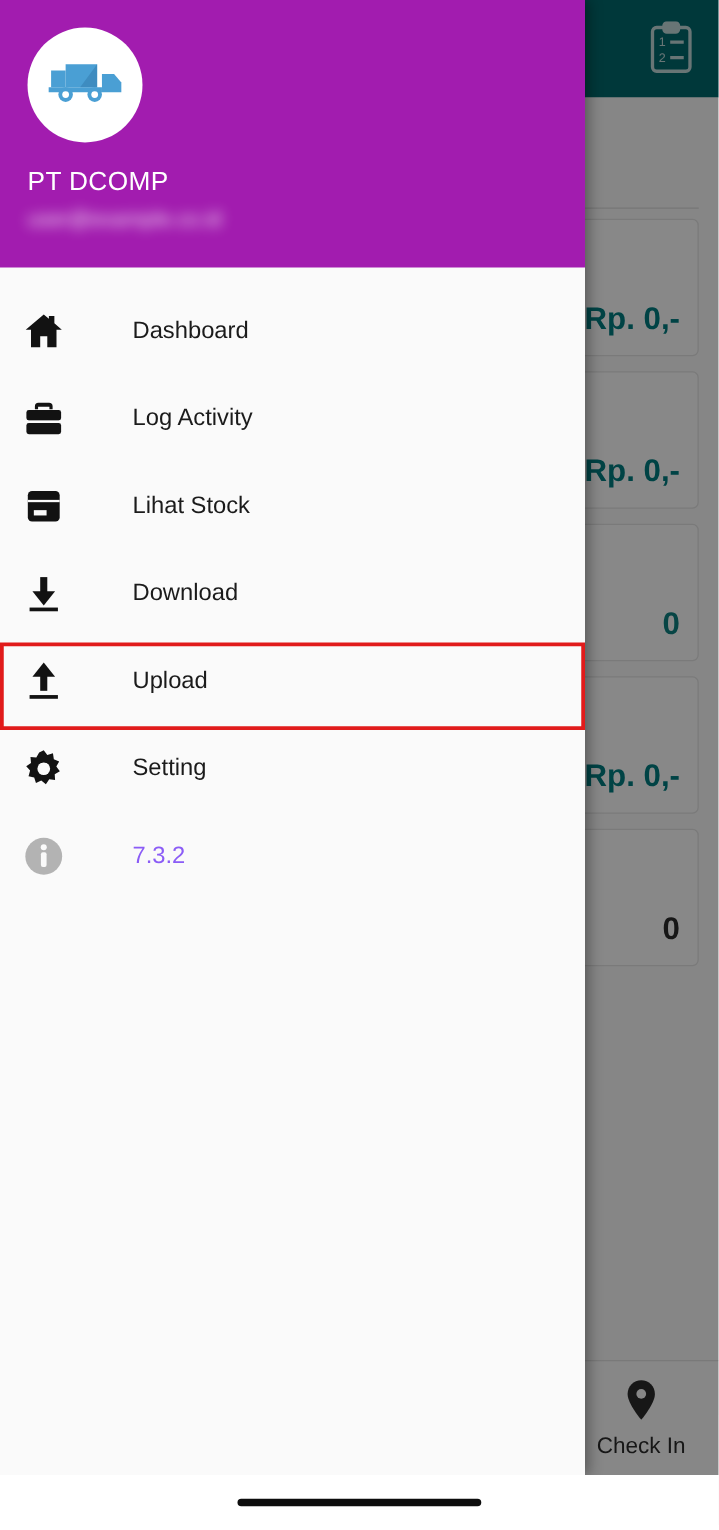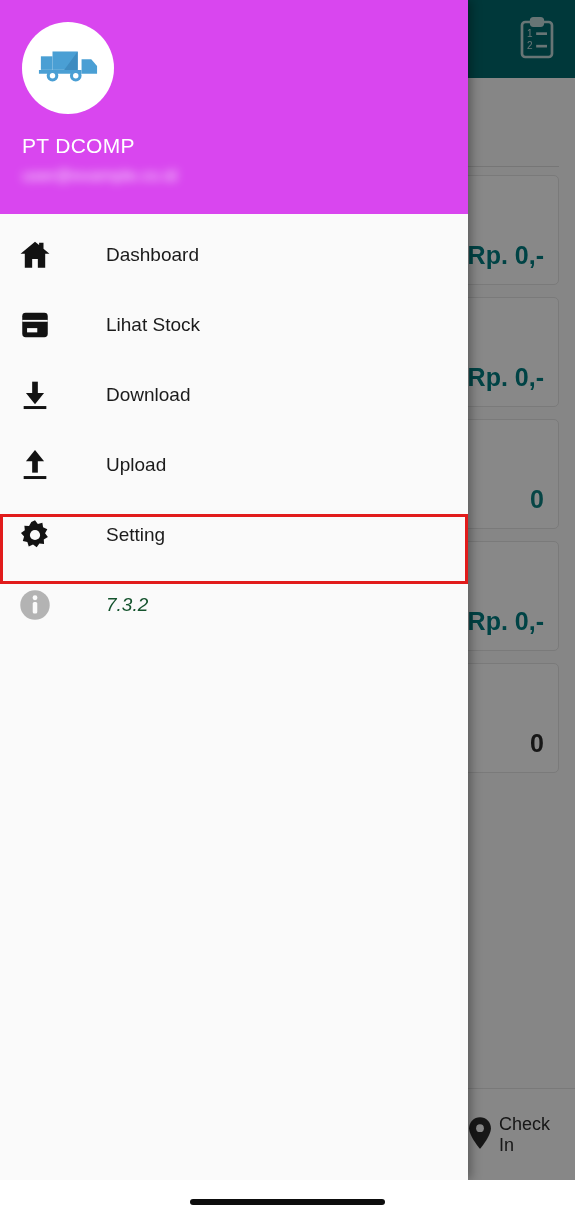--- a/index.html
+++ b/index.html
@@ -50,21 +50,21 @@
     text-align:right;
   }
   #bg-bottomnav {
     position:absolute; left:0; right:0; bottom:44px; height:92px;
     background:#f6f6f6;
     border-top:1px solid #dcdcdc;
     display:flex; align-items:center; justify-content:flex-end;
     padding-right:14px;
   }
   .navitem {
-    width:96px; display:flex; flex-direction:row;
+    width:96px; display:flex; flex-direction:column;
     align-items:center; gap:4px;
   }
   .navitem .nav-label { font-size:18px; color:#2b2b2b; }
 
   
   #scrim {
     position:absolute; top:0; left:0; right:0; bottom:44px;
     background:rgba(0,0,0,0.45);
     pointer-events:none;
   }
@@ -72,57 +72,57 @@
   
   #drawer {
     position:absolute; top:0; left:0;
     width:468px; bottom:44px;
     background:#fafafa;
     box-shadow:3px 0 10px rgba(0,0,0,0.35);
     display:flex; flex-direction:column;
   }
   #drawer-header {
     height:214px; flex:none;
-    background:#d946ef;
+    background:#a21caf;
     padding:22px 0 0 22px;
     position:relative;
   }
   .avatar {
     width:92px; height:92px; border-radius:50%;
     background:#ffffff;
     display:flex; align-items:center; justify-content:center;
   }
   .avatar svg { width:62px; height:42px; }
   .org-name {
     margin-top:20px;
     font-size:21px; color:#ffffff; font-weight:500; letter-spacing:.3px;
   }
   .org-email {
     margin-top:8px;
     font-size:17px; color:rgba(255,255,255,0.85);
     filter:blur(5px);
     width:195px;
   }
 
-  #menu { flex:1; padding-top:6px; position:relative; }
+  #menu { flex:1; padding-top:16px; position:relative; }
   .menu-item {
     height:70px;
     display:flex; align-items:center;
     padding-left:18px;
   }
   .menu-icon {
     width:52px; flex:none;
     display:flex; align-items:center; justify-content:flex-start;
   }
   .menu-icon svg { width:34px; height:34px; }
   .menu-label {
     font-size:19px; color:#1b1b1b;
     margin-left:36px;
   }
-  .menu-item.version .menu-label { color:#14532d;font-style:italic; }
+  .menu-item.version .menu-label { color:#8b5cf6; }
 
   
   #highlight-box {
     position:absolute;
     left:0; top:300px;
     width:468px; height:70px;
     border:3px solid #e11b1b;
     background:transparent;
     pointer-events:none;
   }
@@ -230,20 +230,31 @@
       <div class="menu-item">
         <span class="menu-icon">
           <svg viewBox="0 0 24 24" fill="#121212">
             <path d="M12 2.6L1.8 11.2h3V21h5.2v-6.2h4V21h5.2v-9.8h3L18 7.5V3.4h-3.1v1.5z"></path>
           </svg>
         </span>
         <span class="menu-label">Dashboard</span>
       </div>
 
 
+      <div class="menu-item">
+        <span class="menu-icon">
+          <svg viewBox="0 0 24 24" fill="#121212">
+            <path d="M9 3h6a2 2 0 0 1 2 2v1.6h-1.8V5.2H8.8v1.4H7V5a2 2 0 0 1 2-2z"></path>
+            <rect x="2.2" y="7" width="19.6" height="6" rx="1.4"></rect>
+            <rect x="2.2" y="14.4" width="19.6" height="6.4" rx="1.4"></rect>
+            <rect x="2.2" y="13.1" width="19.6" height="1.1" fill="#fafafa"></rect>
+          </svg>
+        </span>
+        <span class="menu-label">Log Activity</span>
+      </div>
 
       <div class="menu-item">
         <span class="menu-icon">
           <svg viewBox="0 0 24 24" fill="#121212">
             <rect x="3" y="3.4" width="18" height="17.2" rx="2.4"></rect>
             <rect x="3" y="8.4" width="18" height="1.3" fill="#fafafa"></rect>
             <rect x="6.4" y="14.2" width="7.2" height="3" fill="#fafafa"></rect>
           </svg>
         </span>
         <span class="menu-label">Lihat Stock</span>

